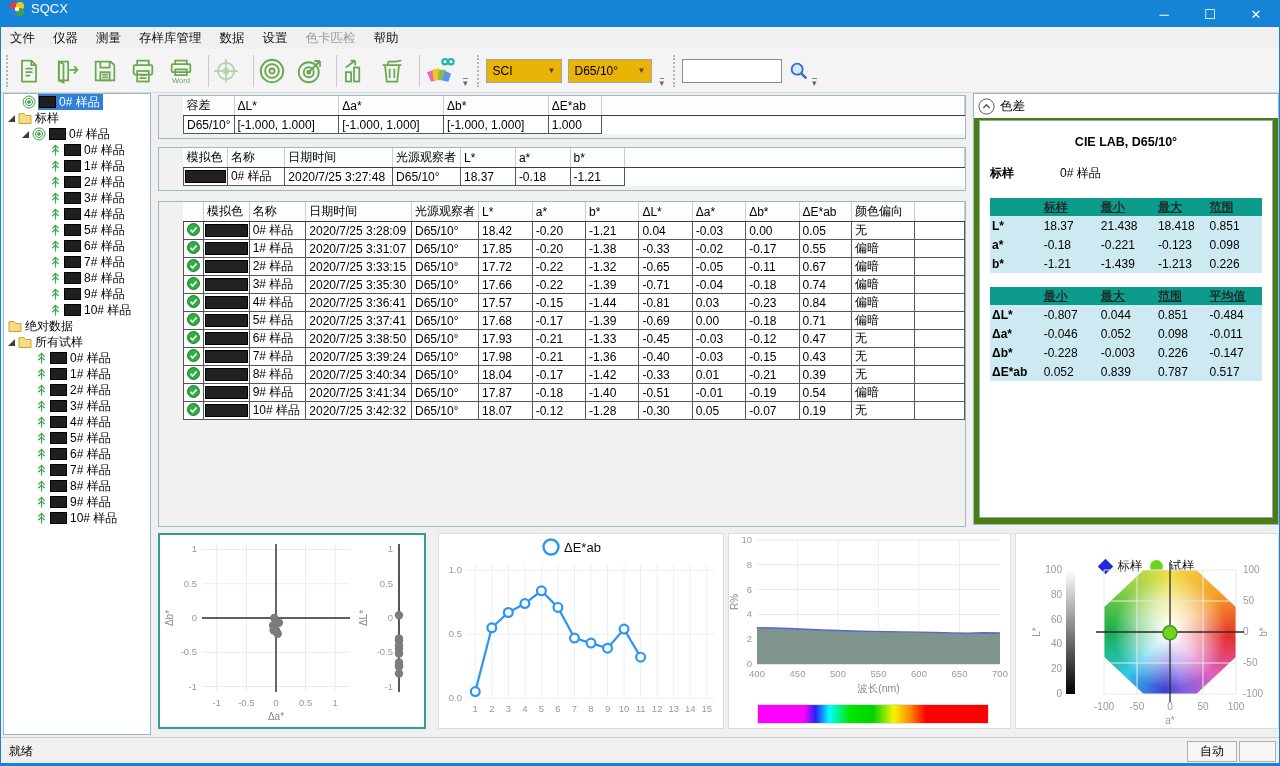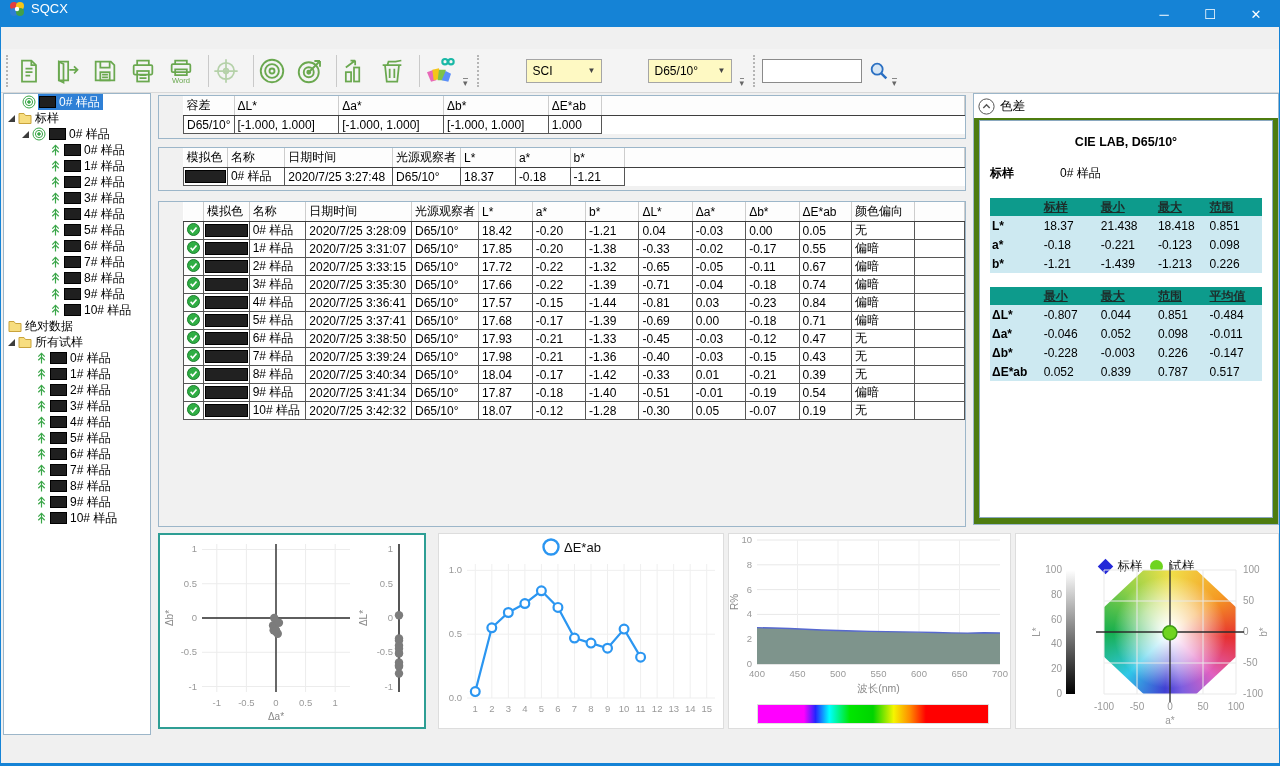--- a/index.html
+++ b/index.html
@@ -18,21 +18,21 @@
   .menu-item { padding:3px 9px; color:#111; }
   .menu-item.disabled { color:#9b9b9b; }
 
   
   .toolbar { position:absolute; left:0; top:48px; width:100%; height:44px; background:#f4f4f4; display:flex; align-items:center; border-bottom:1px solid #d9d9d9; }
   .tb-grip { width:5px; height:32px; border-left:2px dotted #b5b5b5; margin:0 4px 0 5px; }
   .tb-btn { width:38px; height:38px; display:flex; align-items:center; justify-content:flex-start;text-decoration:underline; }
   .tb-btn.dim { opacity:0.45; }
   .tb-sep { width:1px; height:32px; background:#c9c9c9; margin:0 3px; }
   .tb-overflow { font-size:9px; color:#666; align-self:flex-end; margin:0 4px 4px 2px; border-top:1px solid #888; line-height:9px; }
-  .combo { width:76px; height:24px; background:#fef9c3; border:1px solid #a5a5a5; display:flex; align-items:center; font-size:12px; padding-left:6px; margin-right:6px; position:relative;margin-left:40px; }
+  .combo { width:76px; height:24px; background:#eab308; border:1px solid #a5a5a5; display:flex; align-items:center; font-size:12px; padding-left:6px; margin-right:6px; position:relative; }
   .combo .arrow { position:absolute; right:5px; font-size:8px; color:#444; }
   .search-input { width:100px; height:24px; border:1px solid #8a8a8a; background:#fff; font-size:12px; padding:0 4px; margin-right:6px; }
 
   
   .sidebar { position:absolute; left:2px; top:92px; width:148px; height:642px; background:#fff; border:1px solid #9cb6c9; overflow:hidden; font-size:12px; }
   .tree-row { height:16px; display:flex; align-items:center; white-space:nowrap; }
   .exp { width:0; height:0; border-bottom:7px solid #3c3c3c; border-left:7px solid transparent; margin-right:3px; flex:none; }
   .node-icon { display:flex; margin-right:2px; flex:none; }
   .lab-wrap { display:flex; align-items:center; padding:0 3px 0 1px; height:16px; }
   .tree-row.sel .lab-wrap { background:#2f80d6; color:#fff; }
@@ -100,20 +100,30 @@
         </svg>
     </span>
     <span class="title-text">SQCX</span>
     <div class="win-btns">
       <span class="win-btn">─</span>
       <span class="win-btn">☐</span>
       <span class="win-btn">✕</span>
     </div>
   </div>
 
+  <div class="menubar">
+      <span class="menu-item">文件</span>
+      <span class="menu-item">仪器</span>
+      <span class="menu-item">测量</span>
+      <span class="menu-item">存样库管理</span>
+      <span class="menu-item">数据</span>
+      <span class="menu-item">设置</span>
+      <span class="menu-item disabled">色卡匹检</span>
+      <span class="menu-item">帮助</span>
+    </div>
 
   <div class="toolbar">
     <div id="tb-icons" style="display:flex;align-items:center;">
         <div class="tb-grip"></div>
         <div class="tb-btn">
           <svg width="28" height="28" viewBox="0 0 24 24" fill="none" stroke="#6aa84f" stroke-width="1.5">
             <path d="M6 3h8l4 4v14H6z"></path>
             <path d="M14 3v4h4"></path>
             <path d="M9 10h6M9 13h6M9 16h4"></path>
           </svg>
@@ -1205,14 +1215,19 @@
         <text x="46" y="138.2" text-anchor="end" font-size="10" fill="#999">20</text>
         <text x="46" y="163" text-anchor="end" font-size="10" fill="#999">0</text>
         <text x="24" y="98" text-anchor="middle" font-size="10" fill="#999" transform="rotate(-90 24 98)">L*</text>
         <text x="154" y="190" text-anchor="middle" font-size="10" fill="#999">a*</text>
         <text x="251" y="98" text-anchor="middle" font-size="10" fill="#999" transform="rotate(-90 251 98)">b*</text>
         <polygon points="153.8812,91.7502 160.8812,98.7502 153.8812,105.7502 146.8812,98.7502" fill="#2328d8"></polygon>
         <circle cx="153.8746" cy="98.8432" r="7" fill="#6fd41f" stroke="#3f9d14" stroke-width="1.5"></circle>
       </svg>
   </div>
 
+  <div class="statusbar">
+    <span class="status-left">就绪</span>
+    <span class="status-box status-auto">自动</span>
+    <span class="status-box status-empty"></span>
+  </div>
 
 </div>
 
 </body></html>

